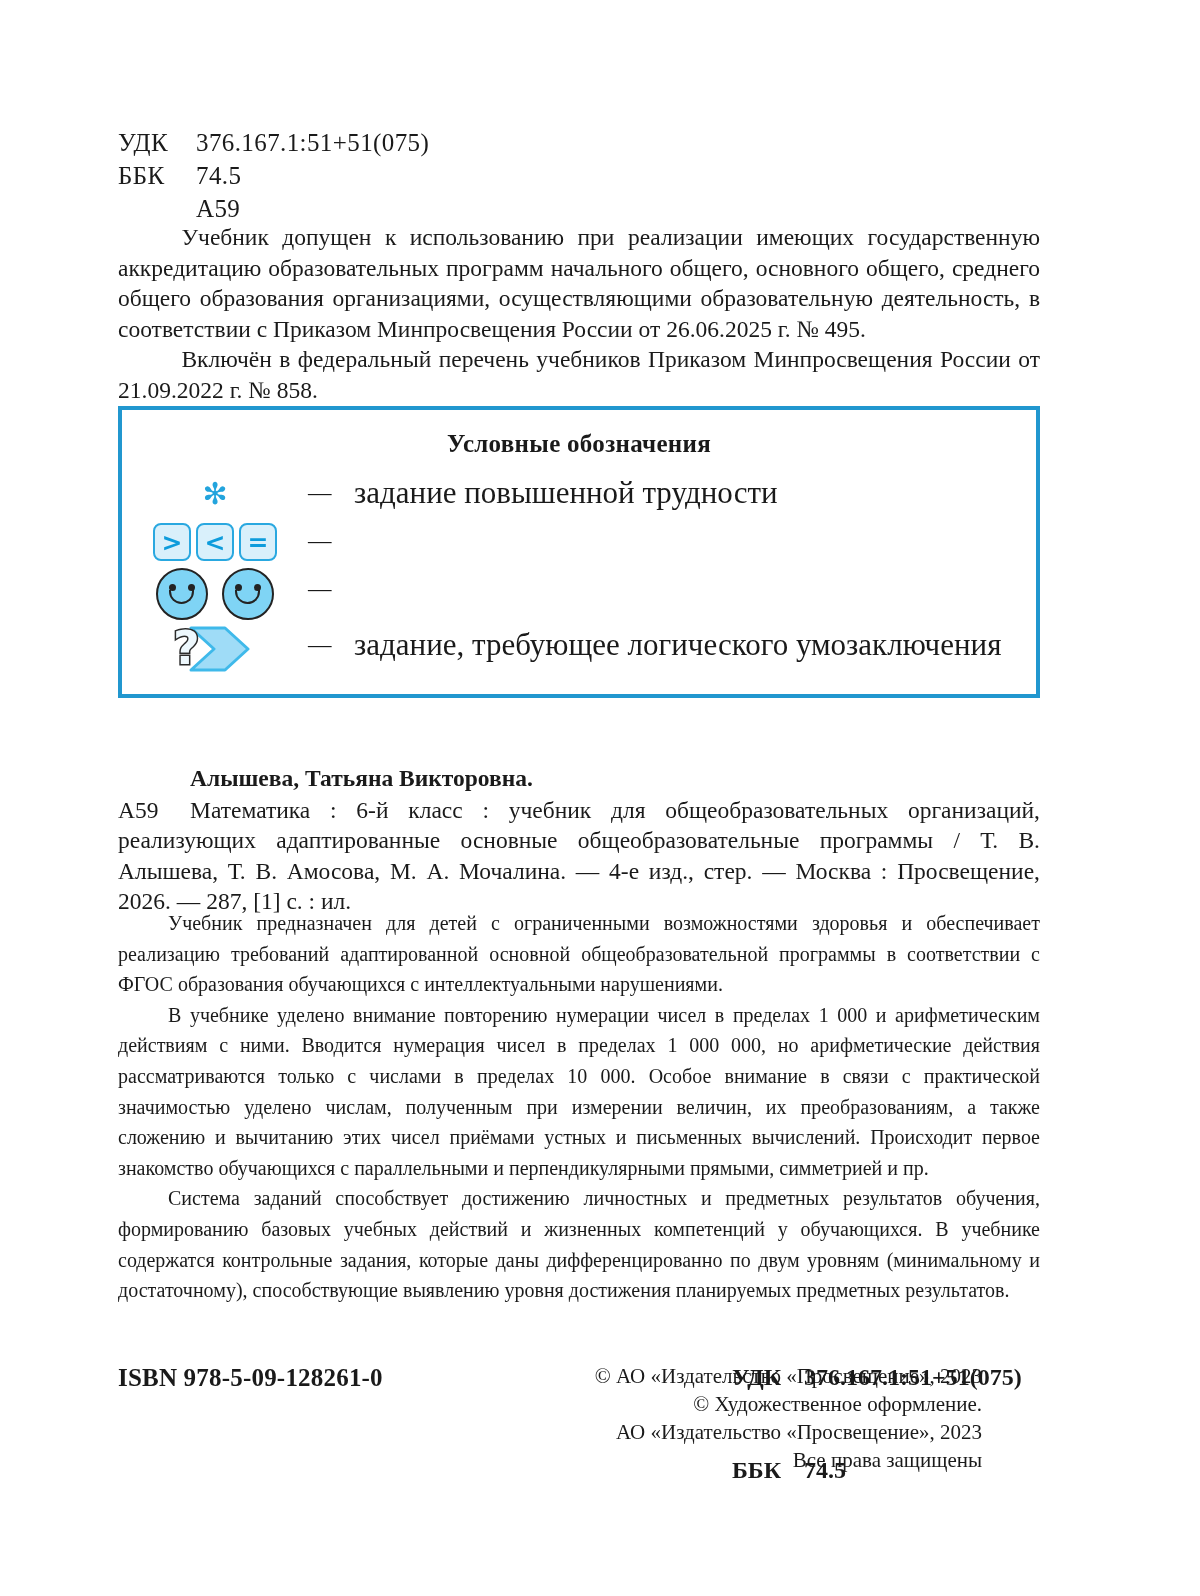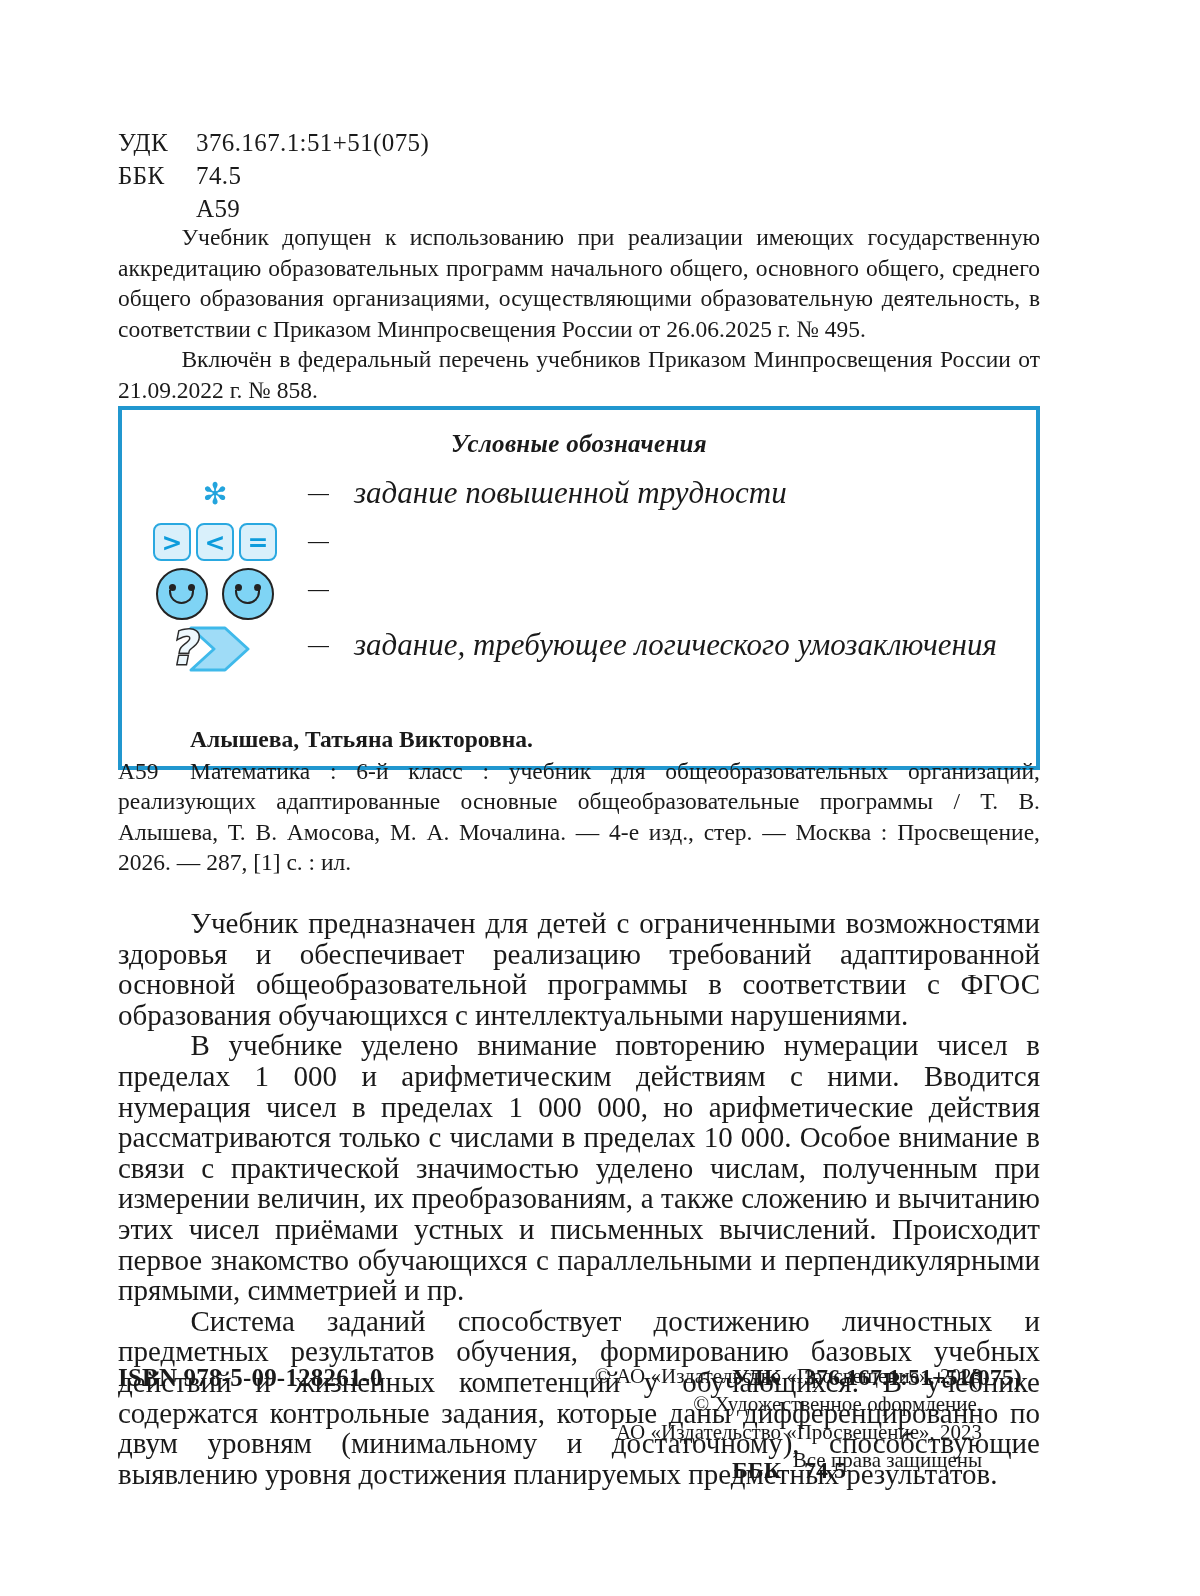--- a/index.html
+++ b/index.html
@@ -47,25 +47,24 @@
     text-justify: inter-word;
   }
   .intro p { margin: 0; text-indent: 2.7em; }
 
   
   .legend-box {
     position: absolute;
     left: 118px;
     top: 406px;
     width: 922px;
-    height: 364px;
+    height: 292px;
     border: 4px solid #2197cf;
     box-sizing: border-box;
     background: #ffffff;
-    font-style: italic;
   }
   .legend-title {
     text-align: center;
     font-weight: bold;
     font-size: 25px;
     margin-top: 20px;
     letter-spacing: 0.3px;
   }
   .legend-rows {
     margin-top: 14px;
@@ -168,20 +167,21 @@
     left: 118px;
     top: 724px;
     width: 922px;
     font-size: 23.5px;
     line-height: 30.6px;
   }
   .biblio .author {
     font-weight: bold;
     margin-left: 72px;
     margin-bottom: 1px;
+    margin-top: 39px;
   }
   .biblio .rec {
     position: relative;
     text-align: justify;
   }
   .biblio .rec-code {
     position: absolute;
     left: 0; top: 0;
   }
   .biblio .rec-body {
@@ -190,21 +190,21 @@
   .biblio .isbn-line {
     margin-left: 72px;
   }
 
   
   .annot {
     position: absolute;
     left: 118px;
     top: 908px;
     width: 922px;
-    font-size: 29px;
+    font-size: 20px;
     line-height: 30.6px;
     text-align: justify;
   }
   .annot p { margin: 0; text-indent: 2.5em; }
 
   
   .foot-codes {
     position: absolute;
     left: 732px;
     top: 1300px;

